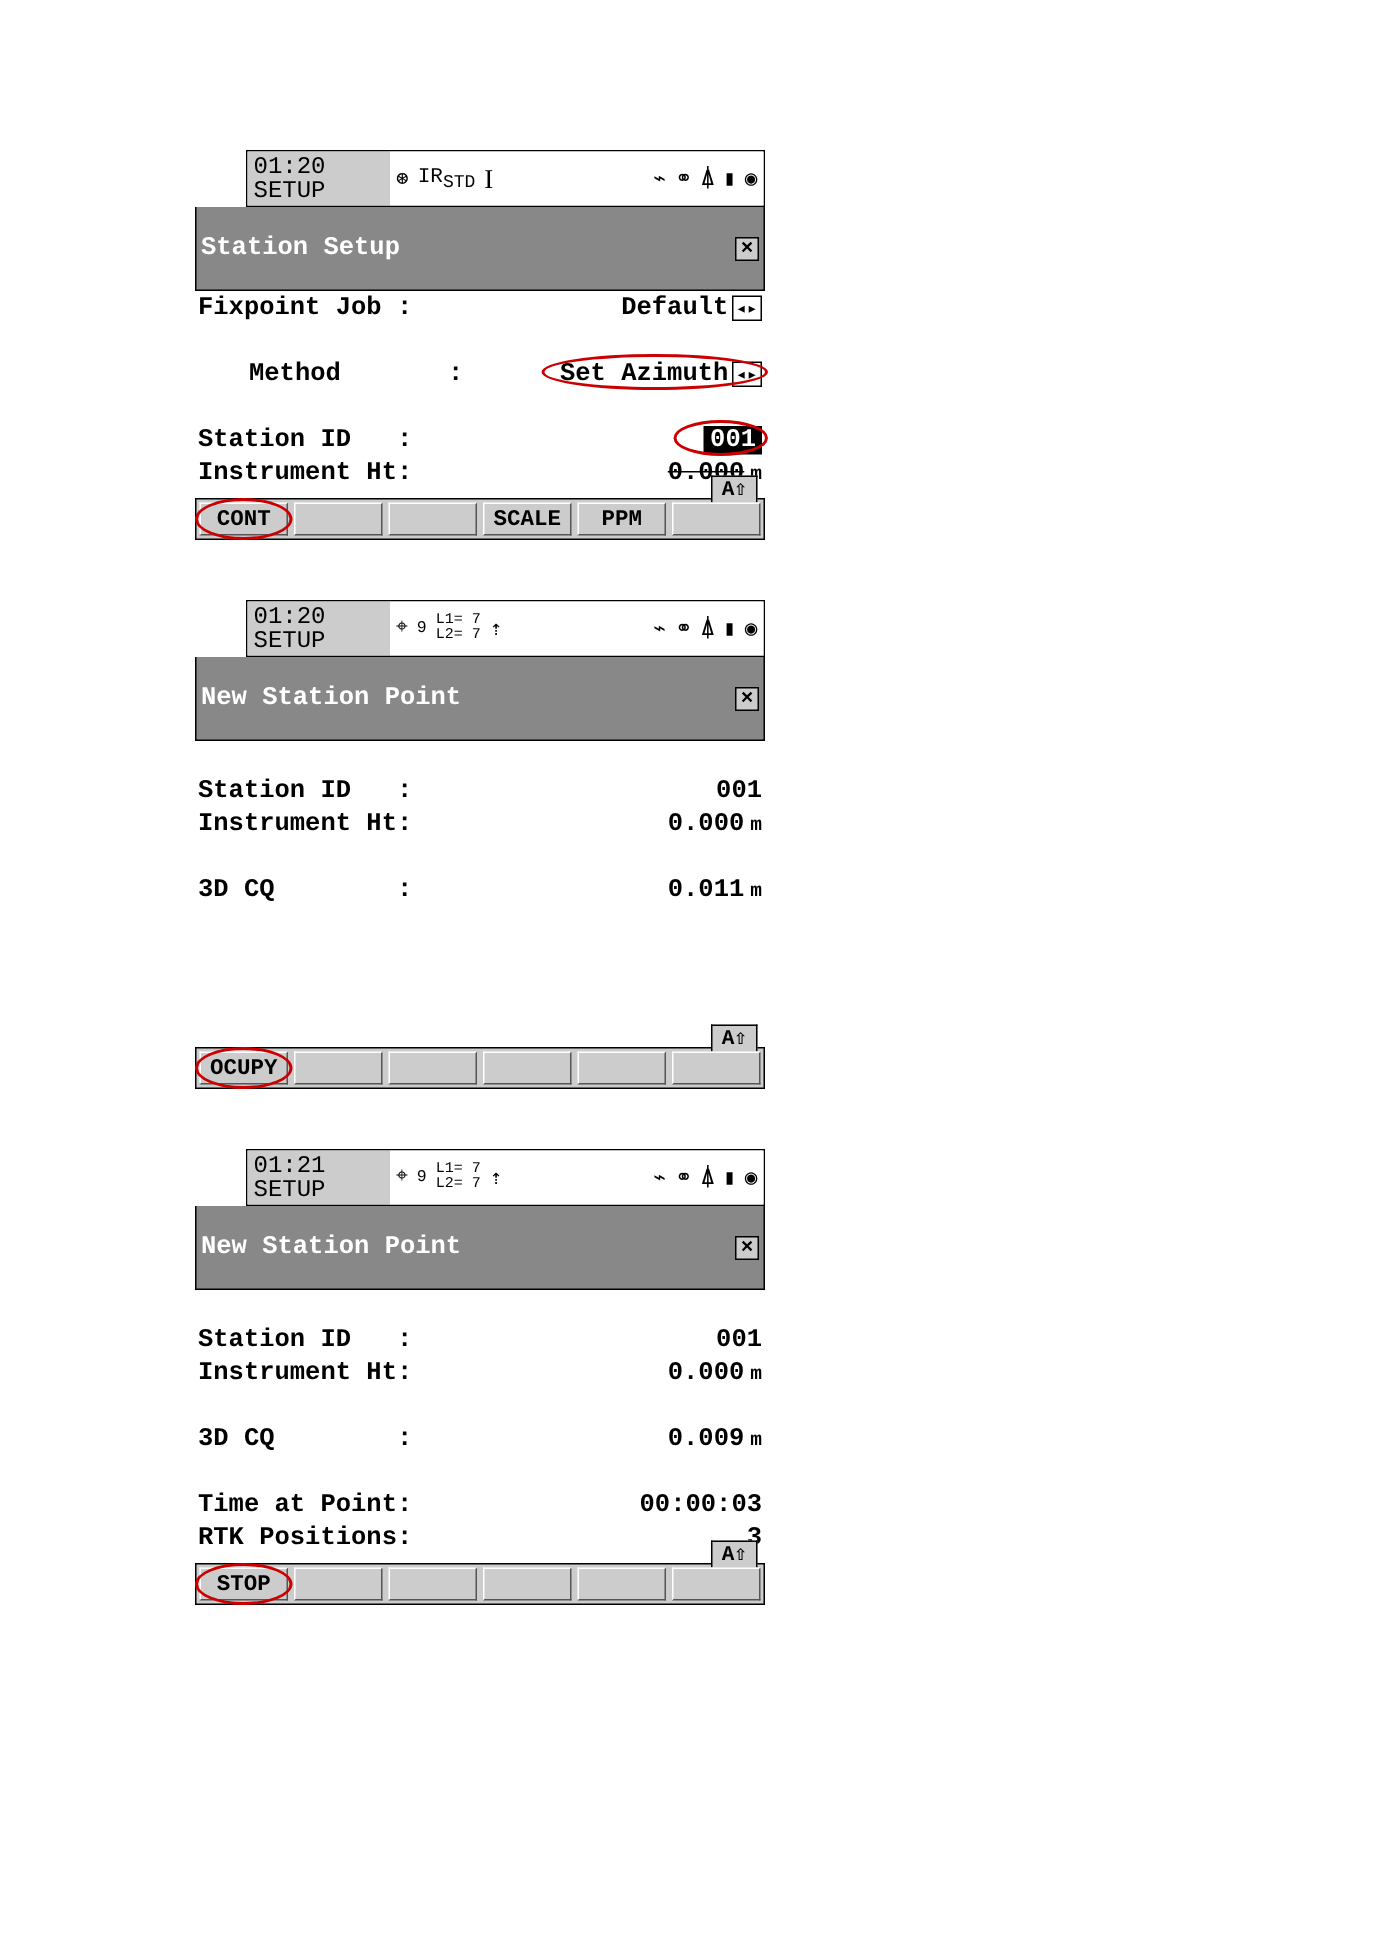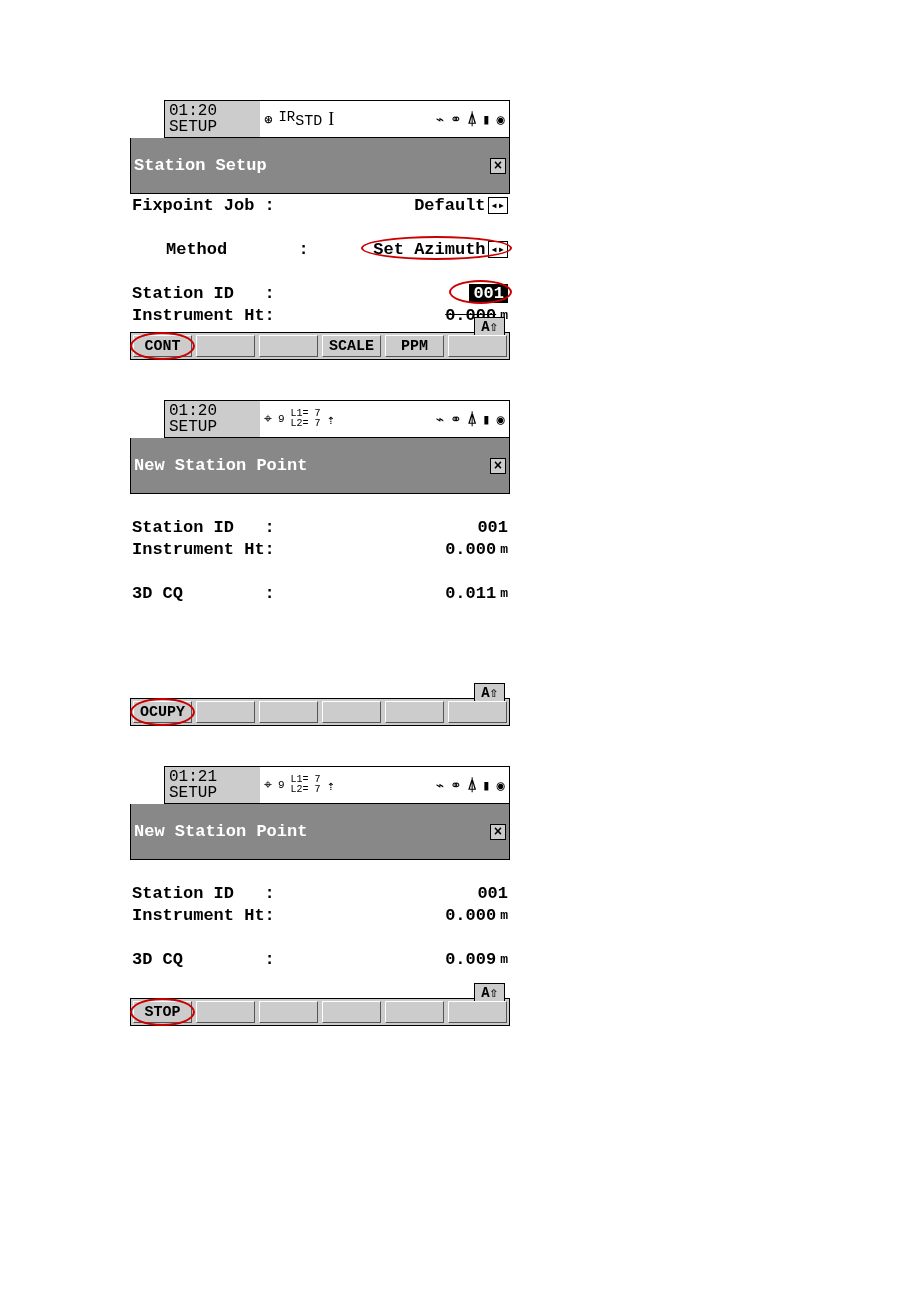--- a/index.html
+++ b/index.html
@@ -137,21 +137,21 @@
 
 <div id="container">
     <div class="screen">
       <div class="topbar">
         <div class="topbar-left">
           <div>01:20</div>
           <div>SETUP</div>
         </div>
         <div class="topbar-icons">
           <span class="icon-glyph">⊛</span>
-          <span><span>IR</span><sub style="font-size:15px">STD</sub></span>
+          <span><span>IR</span><sub style="font-size:12px">STD</sub></span>
           <span style="font-family: serif; font-size: 18px;">I</span>
           <span class="spacer"></span>
           <span class="icon-glyph">⌁</span>
           <span class="icon-glyph">⚭</span>
           <span class="icon-glyph">⍋</span>
           <span class="icon-glyph">▮</span>
           <span class="icon-glyph">◉</span>
         </div>
       </div>
       <div class="titlebar">
@@ -302,20 +302,28 @@
       <div class="formrow">
         <span class="label">Instrument Ht:</span>
         <span class="value"><span>0.000</span><span class="unit">m</span></span>
       </div>
       <div class="gap"></div>
       <div class="formrow">
         <span class="label">3D CQ        :</span>
         <span class="value"><span>0.009</span><span class="unit">m</span></span>
       </div>
       <div class="gap"></div>
+      <div class="formrow">
+        <span class="label">Time at Point:</span>
+        <span class="value"><span>00:00:03</span></span>
+      </div>
+      <div class="formrow">
+        <span class="label">RTK Positions:</span>
+        <span class="value"><span>3</span></span>
+      </div>
       <div class="softkey-bar">
         <div class="aup">A⇧</div>
         <div class="softkey" style="position: relative;">
           <span>STOP</span>
           <span class="circle" style="inset: -4px; width: auto; height: auto;"></span>
         </div>
         <div class="softkey" style="position: relative;">
           <span></span>
         </div>
         <div class="softkey" style="position: relative;">

